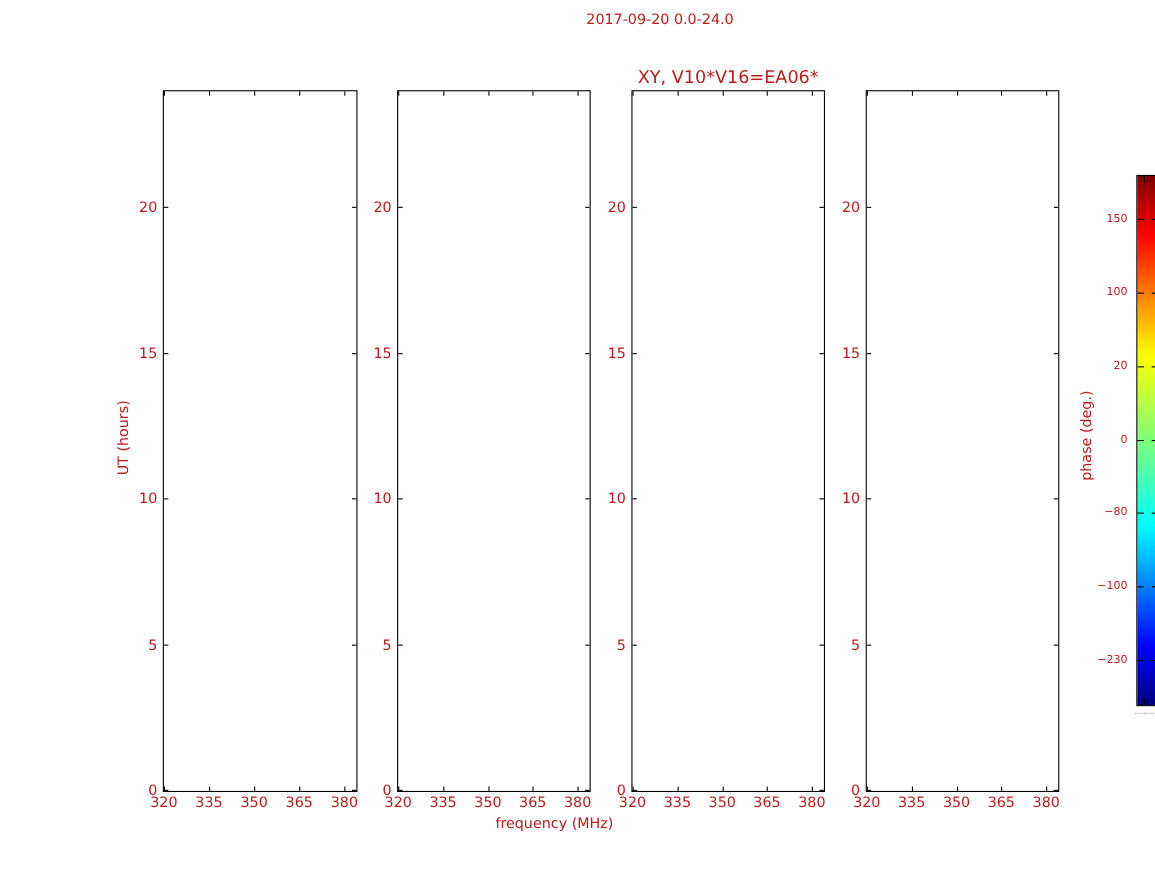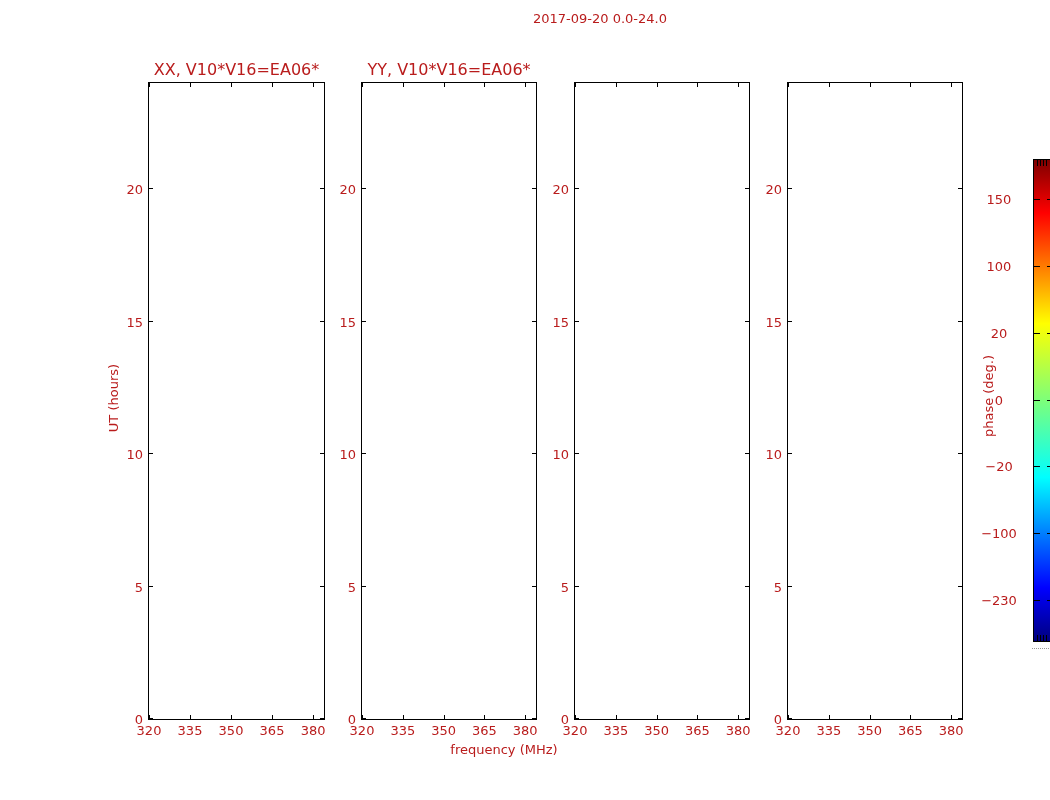--- a/index.html
+++ b/index.html
@@ -19,22 +19,22 @@
           transform:translate(-50%,-50%) rotate(-90deg);}
   .colorbar{position:absolute;left:1016px;top:159px;width:20px;height:483px;}
   .cbar-grad{position:absolute;left:0;top:0;right:0;bottom:0;
              border:1px solid #000;box-sizing:border-box;}
   .cbar-minor{position:absolute;left:3px;right:3px;height:6px;
               background:repeating-linear-gradient(to right,#000 0 1px,transparent 1px 3px);}
   .cbar-minor.top{top:0;}
   .cbar-minor.bottom{bottom:0;}
   .cbar-tick-left{position:absolute;left:1px;width:6px;height:1px;background:#000;}
   .cbar-tick-right{position:absolute;right:1px;width:5px;height:1px;background:#000;}
-  .cbar-tick-label{position:absolute;left:-60px;width:52px;text-align:center;
-                   transform:translateY(-50%);font-size:13px;}
+  .cbar-tick-label{position:absolute;left:-60px;width:52px;text-align:right;
+                   transform:translateY(-50%);font-size:10px;}
   .cbar-dots{position:absolute;left:-1px;right:-2px;top:489px;border-top:1px dotted #999;}
 </style>
 </head>
 <body>
 
 <div class="figure" id="fig">
   <div class="fig-title">2017-09-20 0.0-24.0</div>
 
   <div class="xlabel">frequency (MHz)</div>
   <div class="vlabel" style="left:96px;top:398px;">UT (hours)</div>
@@ -52,31 +52,30 @@
       <div class="cbar-tick-right" style="top: 106.9px;"></div>
       <div class="cbar-tick-label" style="top: 106.9px;">100</div>
       <div class="cbar-tick-left" style="top: 173.7px;"></div>
       <div class="cbar-tick-right" style="top: 173.7px;"></div>
       <div class="cbar-tick-label" style="top: 173.7px;">20</div>
       <div class="cbar-tick-left" style="top: 240.5px;"></div>
       <div class="cbar-tick-right" style="top: 240.5px;"></div>
       <div class="cbar-tick-label" style="top: 240.5px;">0</div>
       <div class="cbar-tick-left" style="top: 307.3px;"></div>
       <div class="cbar-tick-right" style="top: 307.3px;"></div>
-      <div class="cbar-tick-label" style="top: 307.3px;">−20</div>
+      <div class="cbar-tick-label" style="top: 307.3px;">−80</div>
       <div class="cbar-tick-left" style="top: 374.1px;"></div>
       <div class="cbar-tick-right" style="top: 374.1px;"></div>
       <div class="cbar-tick-label" style="top: 374.1px;">−100</div>
       <div class="cbar-tick-left" style="top: 440.9px;"></div>
       <div class="cbar-tick-right" style="top: 440.9px;"></div>
       <div class="cbar-tick-label" style="top: 440.9px;">−230</div>
     </div>
   <div class="vlabel" style="left:971px;top:396px;">phase (deg.)</div>
 <div class="panel" style="left: 131px; top: 82px; width: 177px; height: 638px;">
-      <div class="panel-title">XX, V10*V16=EA06*</div>
       <div class="tick" style="left: 0px; top: 0px; width: 1px; height: 4px;"></div>
       <div class="tick" style="left: 0px; bottom: 0px; width: 1px; height: 4px;"></div>
       <div class="xtick-label" style="left: 0px;">320</div>
       <div class="tick" style="left: 41px; top: 0px; width: 1px; height: 4px;"></div>
       <div class="tick" style="left: 41px; bottom: 0px; width: 1px; height: 4px;"></div>
       <div class="xtick-label" style="left: 41px;">335</div>
       <div class="tick" style="left: 82px; top: 0px; width: 1px; height: 4px;"></div>
       <div class="tick" style="left: 82px; bottom: 0px; width: 1px; height: 4px;"></div>
       <div class="xtick-label" style="left: 82px;">350</div>
       <div class="tick" style="left: 123px; top: 0px; width: 1px; height: 4px;"></div>
@@ -95,21 +94,20 @@
       <div class="tick" style="bottom: 265px; right: 0px; width: 4px; height: 1px;"></div>
       <div class="ytick-label" style="top: 371px;">10</div>
       <div class="tick" style="bottom: 397.5px; left: 0px; width: 4px; height: 1px;"></div>
       <div class="tick" style="bottom: 397.5px; right: 0px; width: 4px; height: 1px;"></div>
       <div class="ytick-label" style="top: 238.5px;">15</div>
       <div class="tick" style="bottom: 530px; left: 0px; width: 4px; height: 1px;"></div>
       <div class="tick" style="bottom: 530px; right: 0px; width: 4px; height: 1px;"></div>
       <div class="ytick-label" style="top: 106px;">20</div>
     </div>
     <div class="panel" style="left: 344px; top: 82px; width: 176px; height: 638px;">
-      <div class="panel-title">YY, V10*V16=EA06*</div>
       <div class="tick" style="left: 0px; top: 0px; width: 1px; height: 4px;"></div>
       <div class="tick" style="left: 0px; bottom: 0px; width: 1px; height: 4px;"></div>
       <div class="xtick-label" style="left: 0px;">320</div>
       <div class="tick" style="left: 40.8px; top: 0px; width: 1px; height: 4px;"></div>
       <div class="tick" style="left: 40.8px; bottom: 0px; width: 1px; height: 4px;"></div>
       <div class="xtick-label" style="left: 40.8px;">335</div>
       <div class="tick" style="left: 81.6px; top: 0px; width: 1px; height: 4px;"></div>
       <div class="tick" style="left: 81.6px; bottom: 0px; width: 1px; height: 4px;"></div>
       <div class="xtick-label" style="left: 81.6px;">350</div>
       <div class="tick" style="left: 122.3px; top: 0px; width: 1px; height: 4px;"></div>
@@ -128,20 +126,21 @@
       <div class="tick" style="bottom: 265px; right: 0px; width: 4px; height: 1px;"></div>
       <div class="ytick-label" style="top: 371px;">10</div>
       <div class="tick" style="bottom: 397.5px; left: 0px; width: 4px; height: 1px;"></div>
       <div class="tick" style="bottom: 397.5px; right: 0px; width: 4px; height: 1px;"></div>
       <div class="ytick-label" style="top: 238.5px;">15</div>
       <div class="tick" style="bottom: 530px; left: 0px; width: 4px; height: 1px;"></div>
       <div class="tick" style="bottom: 530px; right: 0px; width: 4px; height: 1px;"></div>
       <div class="ytick-label" style="top: 106px;">20</div>
     </div>
     <div class="panel" style="left: 557px; top: 82px; width: 176px; height: 638px;">
+      <div class="panel-title">XY, V10*V16=EA06*</div>
       <div class="tick" style="left: 0px; top: 0px; width: 1px; height: 4px;"></div>
       <div class="tick" style="left: 0px; bottom: 0px; width: 1px; height: 4px;"></div>
       <div class="xtick-label" style="left: 0px;">320</div>
       <div class="tick" style="left: 40.8px; top: 0px; width: 1px; height: 4px;"></div>
       <div class="tick" style="left: 40.8px; bottom: 0px; width: 1px; height: 4px;"></div>
       <div class="xtick-label" style="left: 40.8px;">335</div>
       <div class="tick" style="left: 81.6px; top: 0px; width: 1px; height: 4px;"></div>
       <div class="tick" style="left: 81.6px; bottom: 0px; width: 1px; height: 4px;"></div>
       <div class="xtick-label" style="left: 81.6px;">350</div>
       <div class="tick" style="left: 122.3px; top: 0px; width: 1px; height: 4px;"></div>

